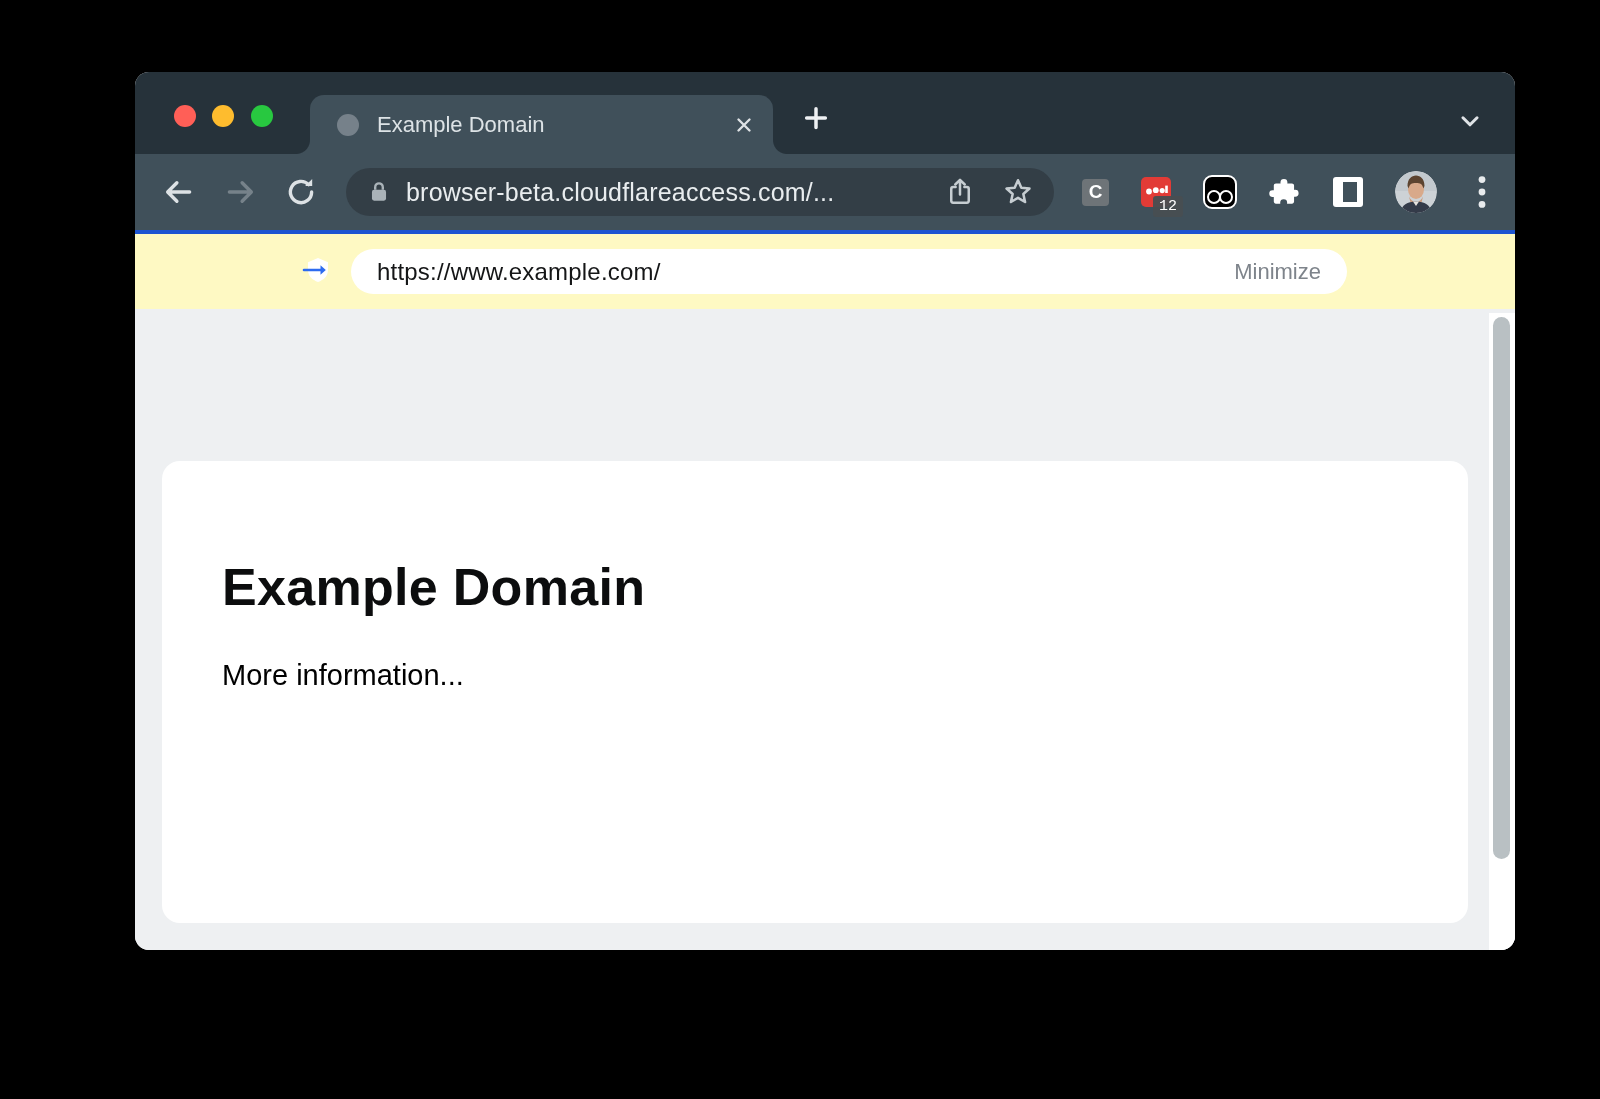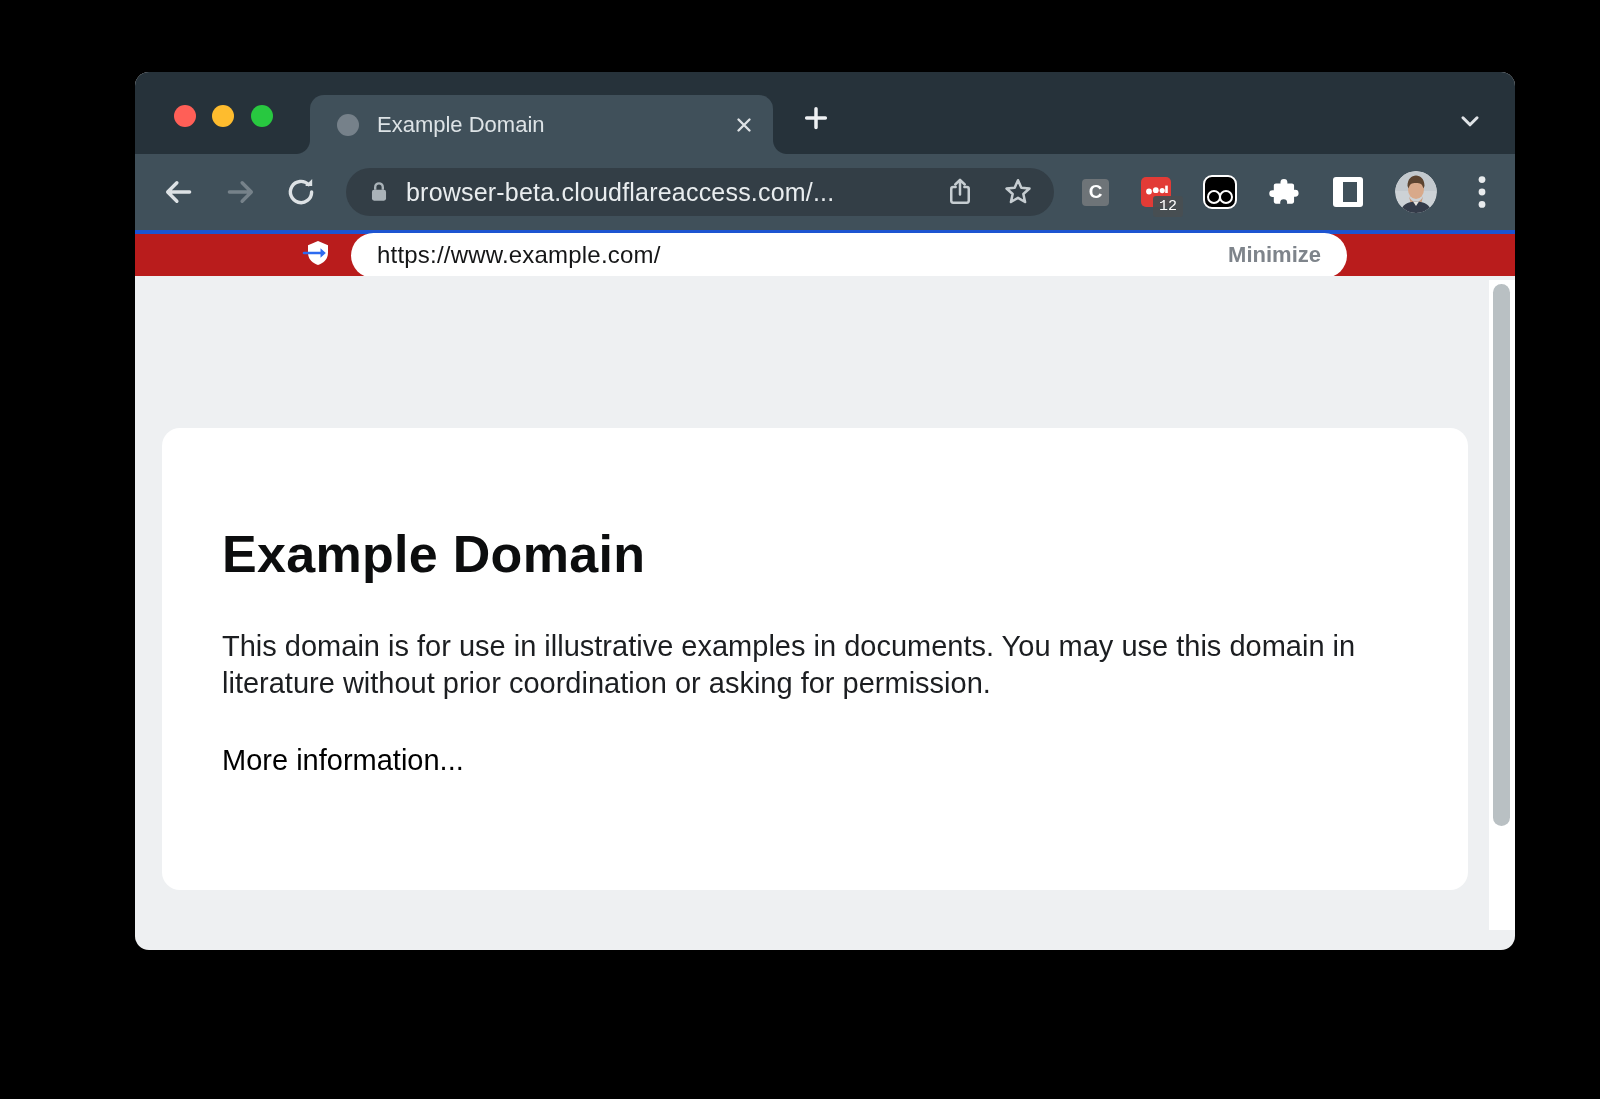--- a/index.html
+++ b/index.html
@@ -48,29 +48,29 @@
   .ext-black{width:34px;height:34px;background:#000;border:2px solid #fff;border-radius:9px;position:relative;box-sizing:border-box;flex:none;}
   .ext-black::before,.ext-black::after{content:"";position:absolute;bottom:3px;width:10px;height:10px;
     border:2.5px solid #fff;border-radius:50%;}
   .ext-black::before{left:2px;}
   .ext-black::after{right:2px;}
   .panel-icon{width:30px;height:30px;background:#fff;border-radius:3px;position:relative;flex:none;}
   .panel-icon::after{content:"";position:absolute;left:10px;top:5px;width:14px;height:20px;background:#40505a;}
   .avatar{width:42px;height:42px;border-radius:50%;overflow:hidden;flex:none;}
   .menu-dots{width:26px;height:30px;display:flex;align-items:center;justify-content:center;flex:none;}
   
-  .bluebar{height:46px;background:#b91c1c;border-top:4px solid #1d54d1;box-sizing:border-box;
+  .bluebar{height:79px;background:#fef9c3;border-top:4px solid #1d54d1;box-sizing:border-box;
     display:flex;align-items:center;}
   .shield{margin-left:166px;width:34px;height:30px;flex:none;}
   .iso-input{
     margin-left:16px;width:996px;height:45px;background:#fff;border-radius:23px;
     display:flex;align-items:center;padding:0 26px;box-sizing:border-box;flex:none;
   }
   .iso-url{font-size:24px;color:#151617;letter-spacing:.2px;}
-  .iso-min{margin-left:auto;font-size:22px;color:#7e848b;font-weight:bold;}
+  .iso-min{margin-left:auto;font-size:22px;color:#7e848b;}
   
   .content{position:relative;height:654px;background:#eef0f2;}
   .card{
     position:absolute;left:27px;top:152px;width:1306px;height:462px;background:#fff;
     border-radius:18px;box-sizing:border-box;padding:96px 60px 0;
   }
   .card h1{margin:0;font-size:52px;font-weight:bold;color:#0c0d0e;letter-spacing:.3px;}
   .card p{margin:44px 0 0;font-size:29px;line-height:37px;color:#1c1e21;max-width:1150px;}
   .card a{display:inline-block;margin-top:42px;font-size:29px;color:#000000;text-decoration:none;cursor:pointer;}
   .scroll-track{position:absolute;right:0;top:4px;width:26px;height:650px;background:#fff;}
@@ -211,21 +211,20 @@
     </span>
     <div class="iso-input">
       <span class="iso-url">https://www.example.com/</span>
       <span class="iso-min">Minimize</span>
     </div>
   </div>
 
   <div class="content">
     <div class="card">
       <h1>Example Domain</h1>
-      <p>This domain is for use in illustrative examples in documents. You may use this domain in literature without prior coordination or asking for permission.</p>
       <a>More information...</a>
     </div>
     <div class="scroll-track">
       <div class="scroll-thumb"></div>
     </div>
   </div>
 
 </div>
 
 </body></html>

